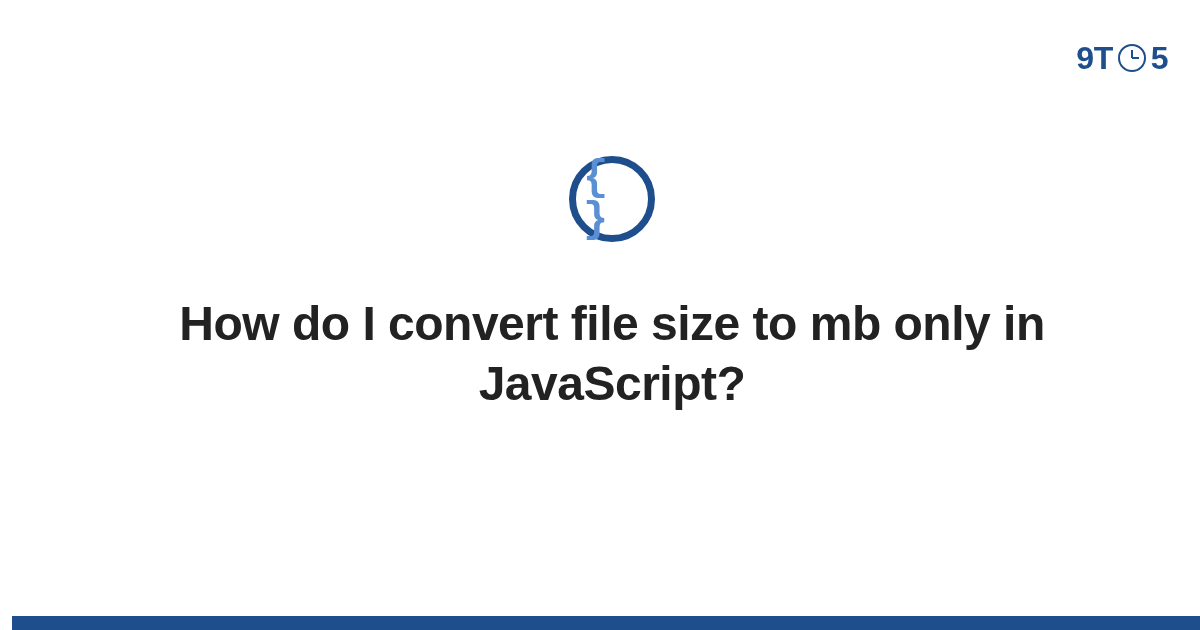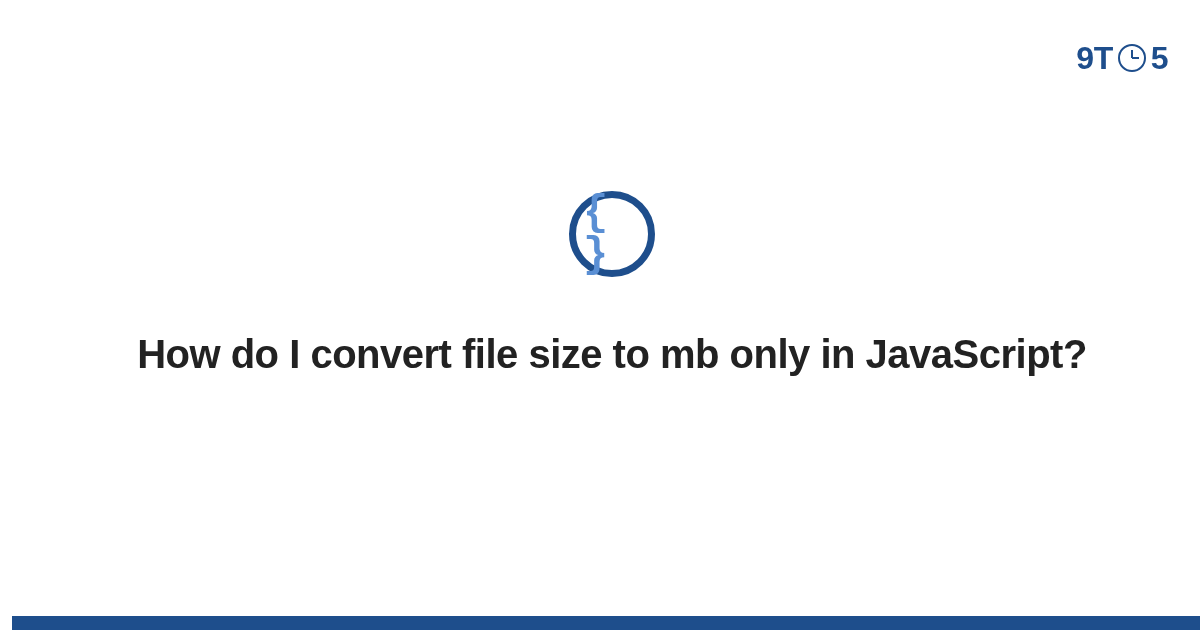--- a/index.html
+++ b/index.html
@@ -93,21 +93,21 @@
       font-size: 42px;
       font-weight: 700;
       color: #5a8fd4;
       letter-spacing: 6px;
       line-height: 1;
       font-family: "Courier New", monospace;
       position: relative;
       left: 3px;
     }
     .title {
-      font-size: 40px;
+      font-size: 48px;
       font-weight: 700;
       color: #222222;
       text-align: center;
       line-height: 1.25;
       max-width: 960px;
       letter-spacing: -0.5px;
     }
     .footer-bar {
       position: absolute;
       bottom: 0;

